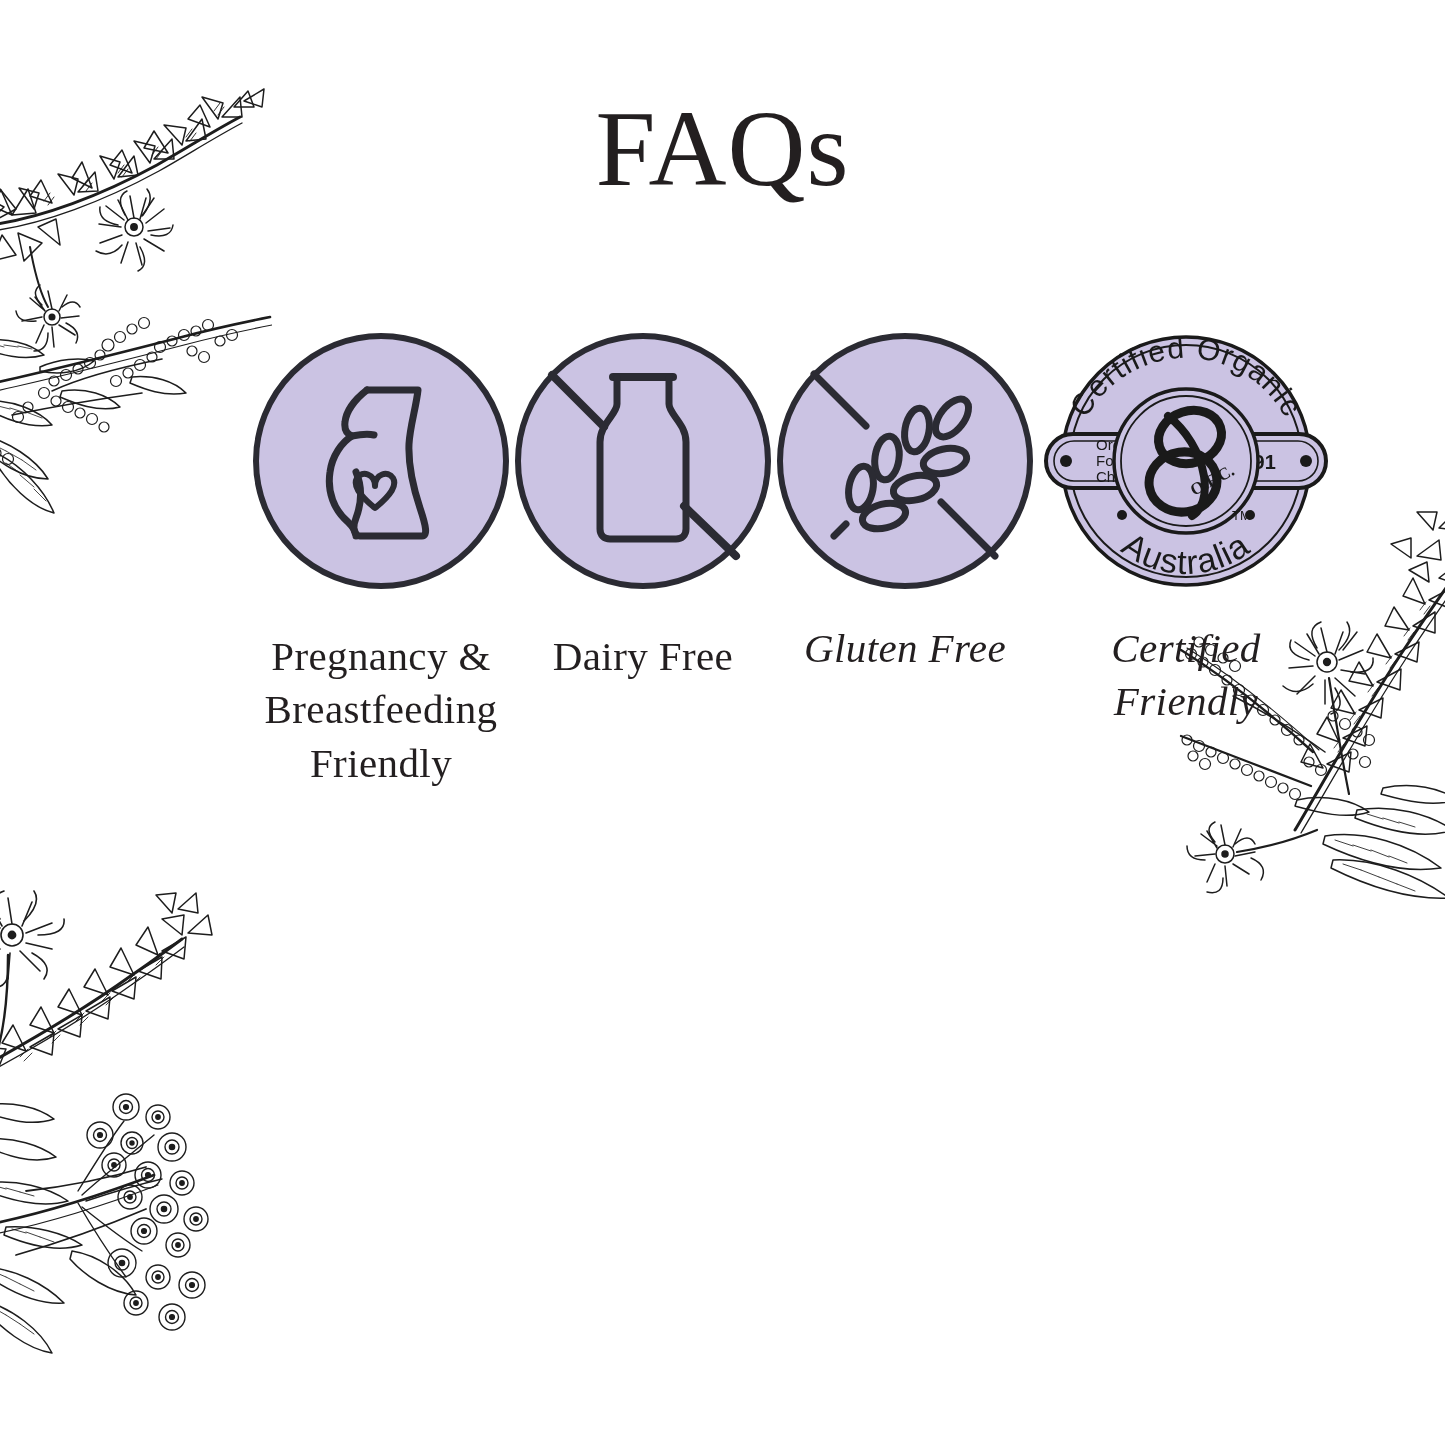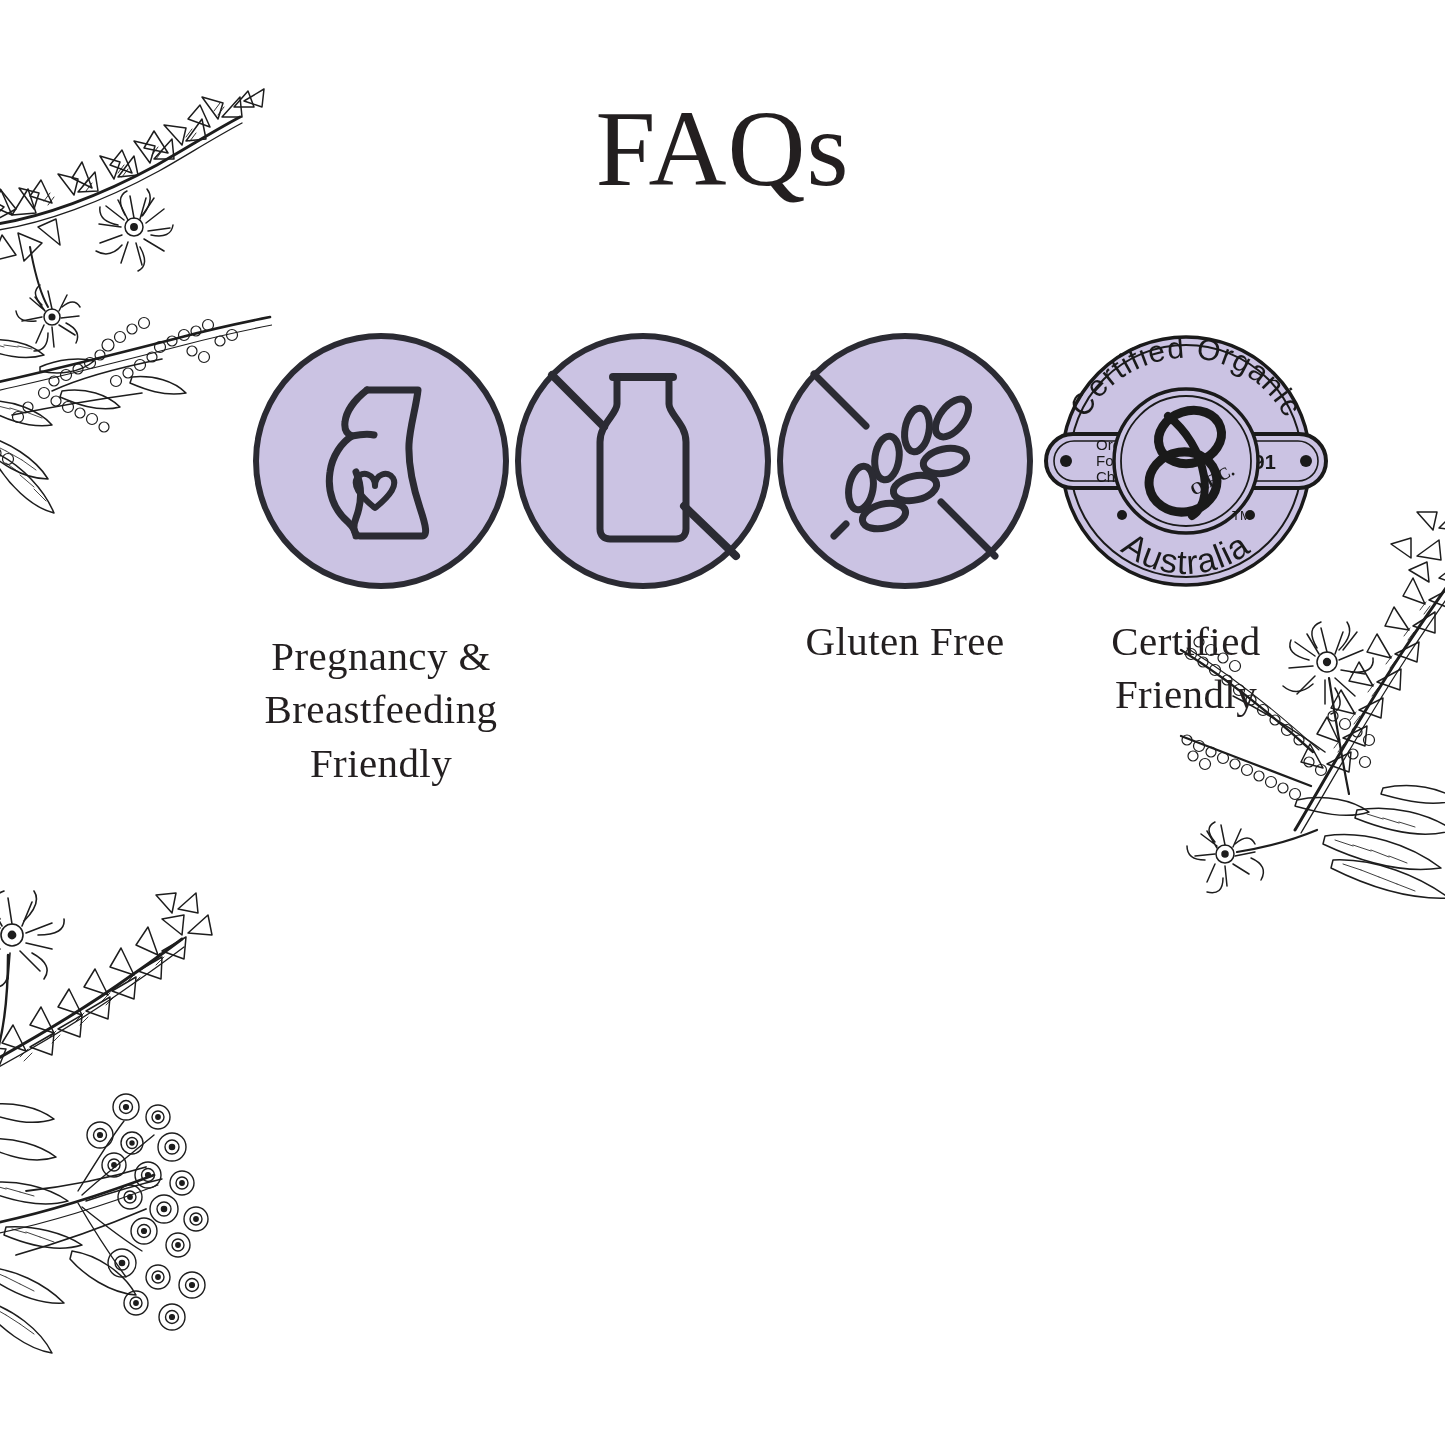--- a/index.html
+++ b/index.html
@@ -69,21 +69,21 @@
     margin-top: 38px;
     text-align: center;
     font-family: "Liberation Serif", serif;
     font-size: 41px;
     line-height: 1.30;
     color: #231f20;
     letter-spacing: 0.4px;
     white-space: pre-line;
   }
   .cell-gluten .caption,
-  .cell-organic .caption { margin-top: 23px; }
+  .cell-organic .caption { margin-top: 30px; font-style: italic; }
 </style>
 </head>
 <body>
 
 <div class="page">
 
   <svg class="botanical bot-tl" viewBox="0 0 290 460" xmlns="http://www.w3.org/2000/svg">
     <g stroke="#1d1d1d" fill="none" stroke-linecap="round" stroke-linejoin="round">
 
       <path d="M8 170 C60 163 120 140 175 110 C205 93 228 78 258 62" stroke-width="3"></path>
@@ -527,20 +527,21 @@
           <path d="M101 47 L161 47" stroke-width="8"></path>
           <path d="M105 48 L105 74 C105 84 88 94 88 112 L88 199
                    C88 205 92 209 98 209 L164 209
                    C170 209 174 205 174 199 L174 112
                    C174 94 157 84 157 74 L157 48"></path>
 
           <path d="M40 45 L92 97" stroke-width="8"></path>
           <path d="M172 176 L224 226" stroke-width="8"></path>
         </g>
       </svg>
+      <div class="caption">Dairy Free</div>
     </div>
 
     <div class="cell cell-gluten">
       <svg class="disc" viewBox="0 0 262 262" xmlns="http://www.w3.org/2000/svg">
         <circle cx="131" cy="131" r="125" fill="#cbc3e3" stroke="#2b2b33" stroke-width="6"></circle>
         <g fill="none" stroke="#2b2b33" stroke-width="7" stroke-linecap="round" stroke-linejoin="round">
 
           <ellipse cx="178" cy="88" rx="12" ry="22" transform="rotate(38 178 88)"></ellipse>
           <ellipse cx="143" cy="100" rx="12" ry="22" transform="rotate(10 143 100)"></ellipse>
           <ellipse cx="171" cy="131" rx="22" ry="12" transform="rotate(-12 171 131)"></ellipse>

